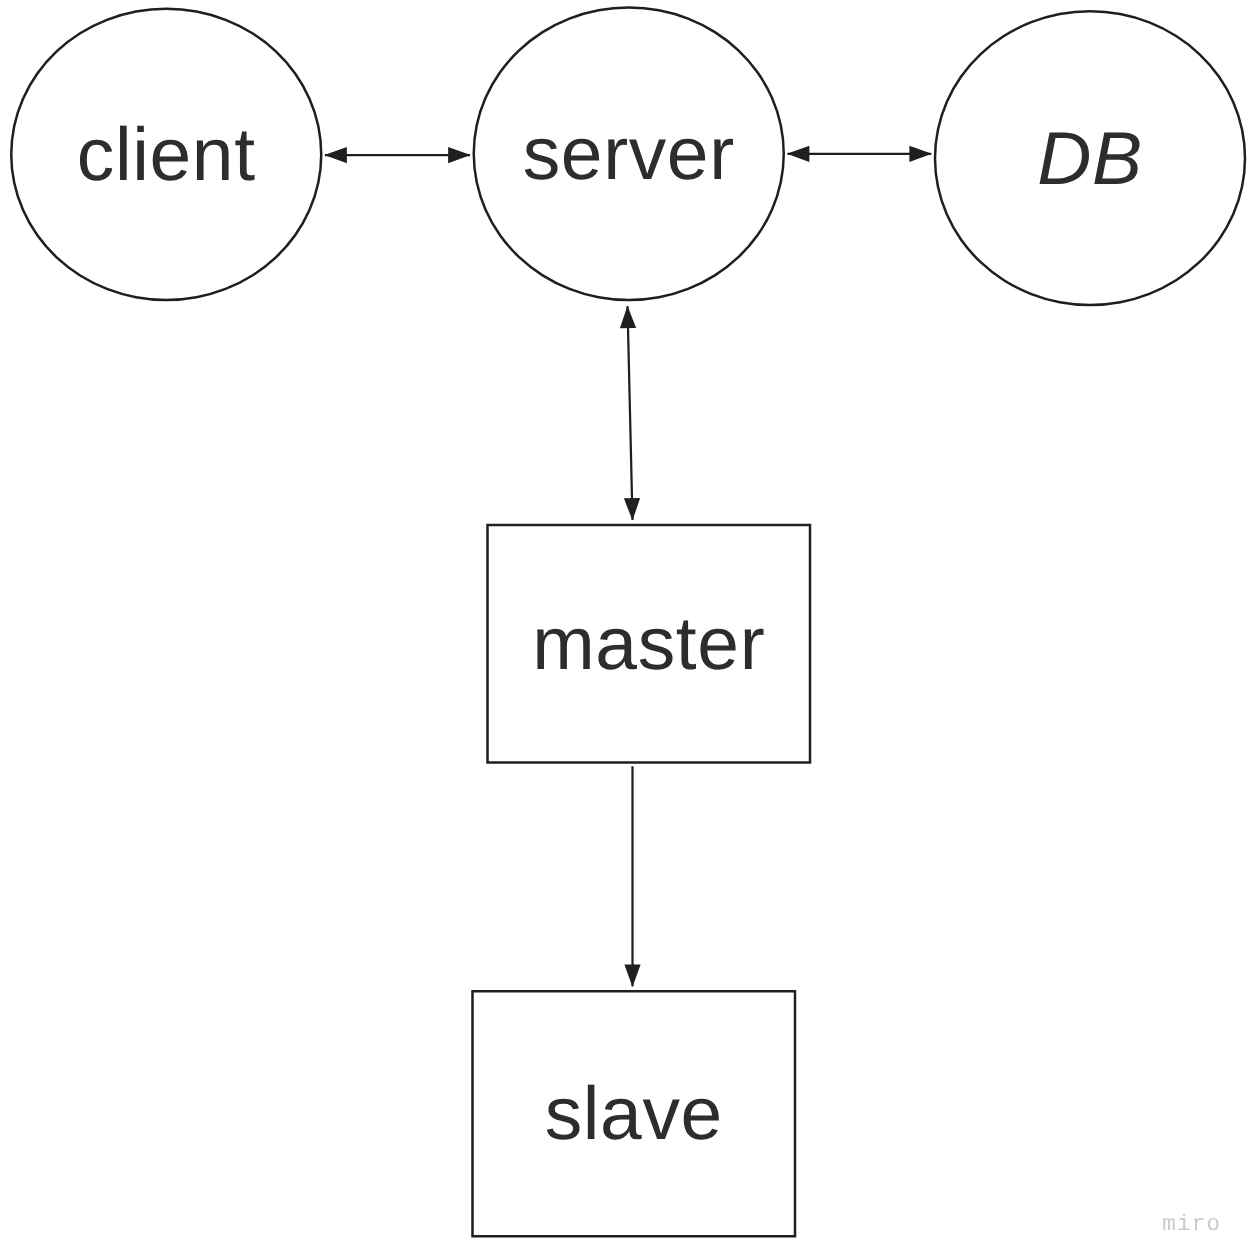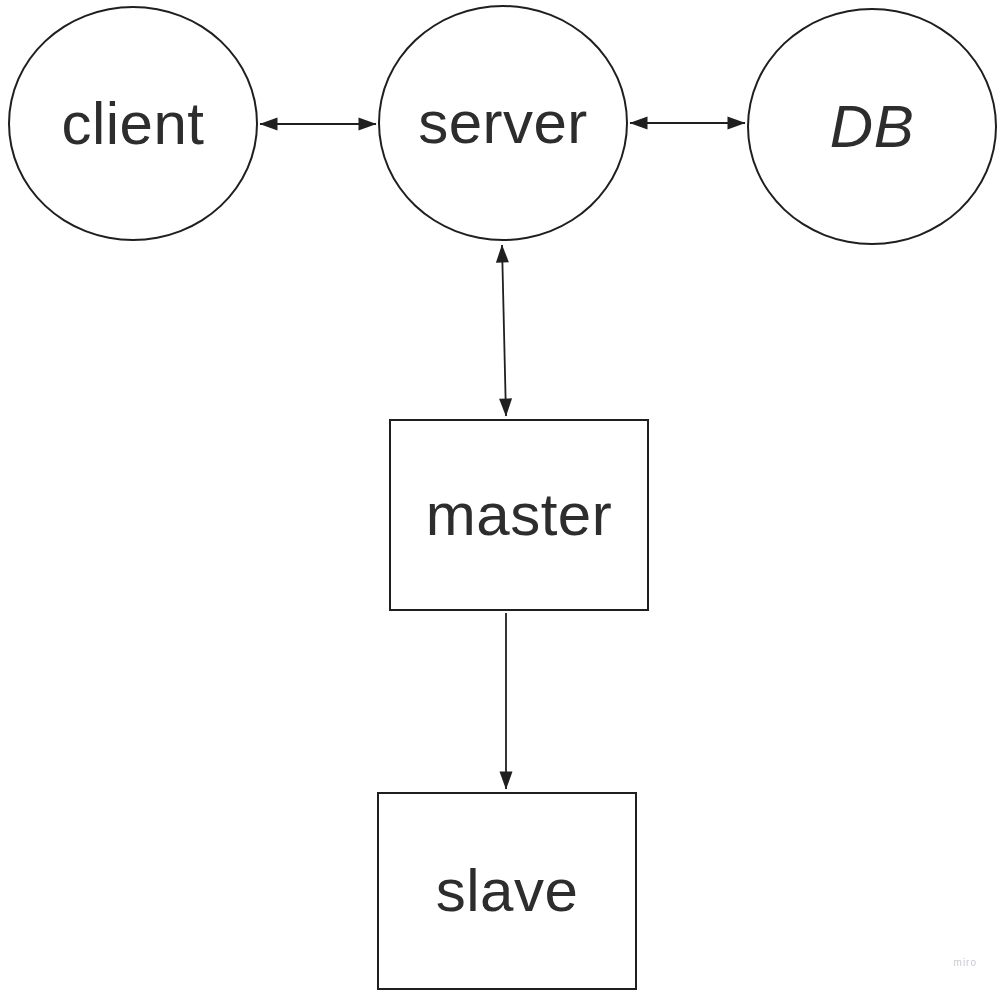--- a/index.html
+++ b/index.html
@@ -51,25 +51,26 @@
     pointer-events:none;
   }
   .edges line{
     stroke:var(--stroke);
     stroke-width:1.8;
     pointer-events:stroke;
   }
   .watermark{
     position:absolute;
     right:25px;
-    bottom:29px;
-    font-size:10px;
+    bottom:7px;
+    font-size:18px;
     letter-spacing:1px;
     color:var(--watermark);
     user-select:none;
+    font-family:Liberation Mono, monospace;
   }
 </style>
 </head>
 <body>
 
 <div class="board">
 
   <svg class="edges" width="1002" height="997" viewBox="0 0 1002 997" xmlns="http://www.w3.org/2000/svg">
     <defs>
       <marker id="arrowEnd" markerUnits="userSpaceOnUse" viewBox="0 0 20 16" markerWidth="20" markerHeight="16" refX="18.5" refY="8" orient="auto">

